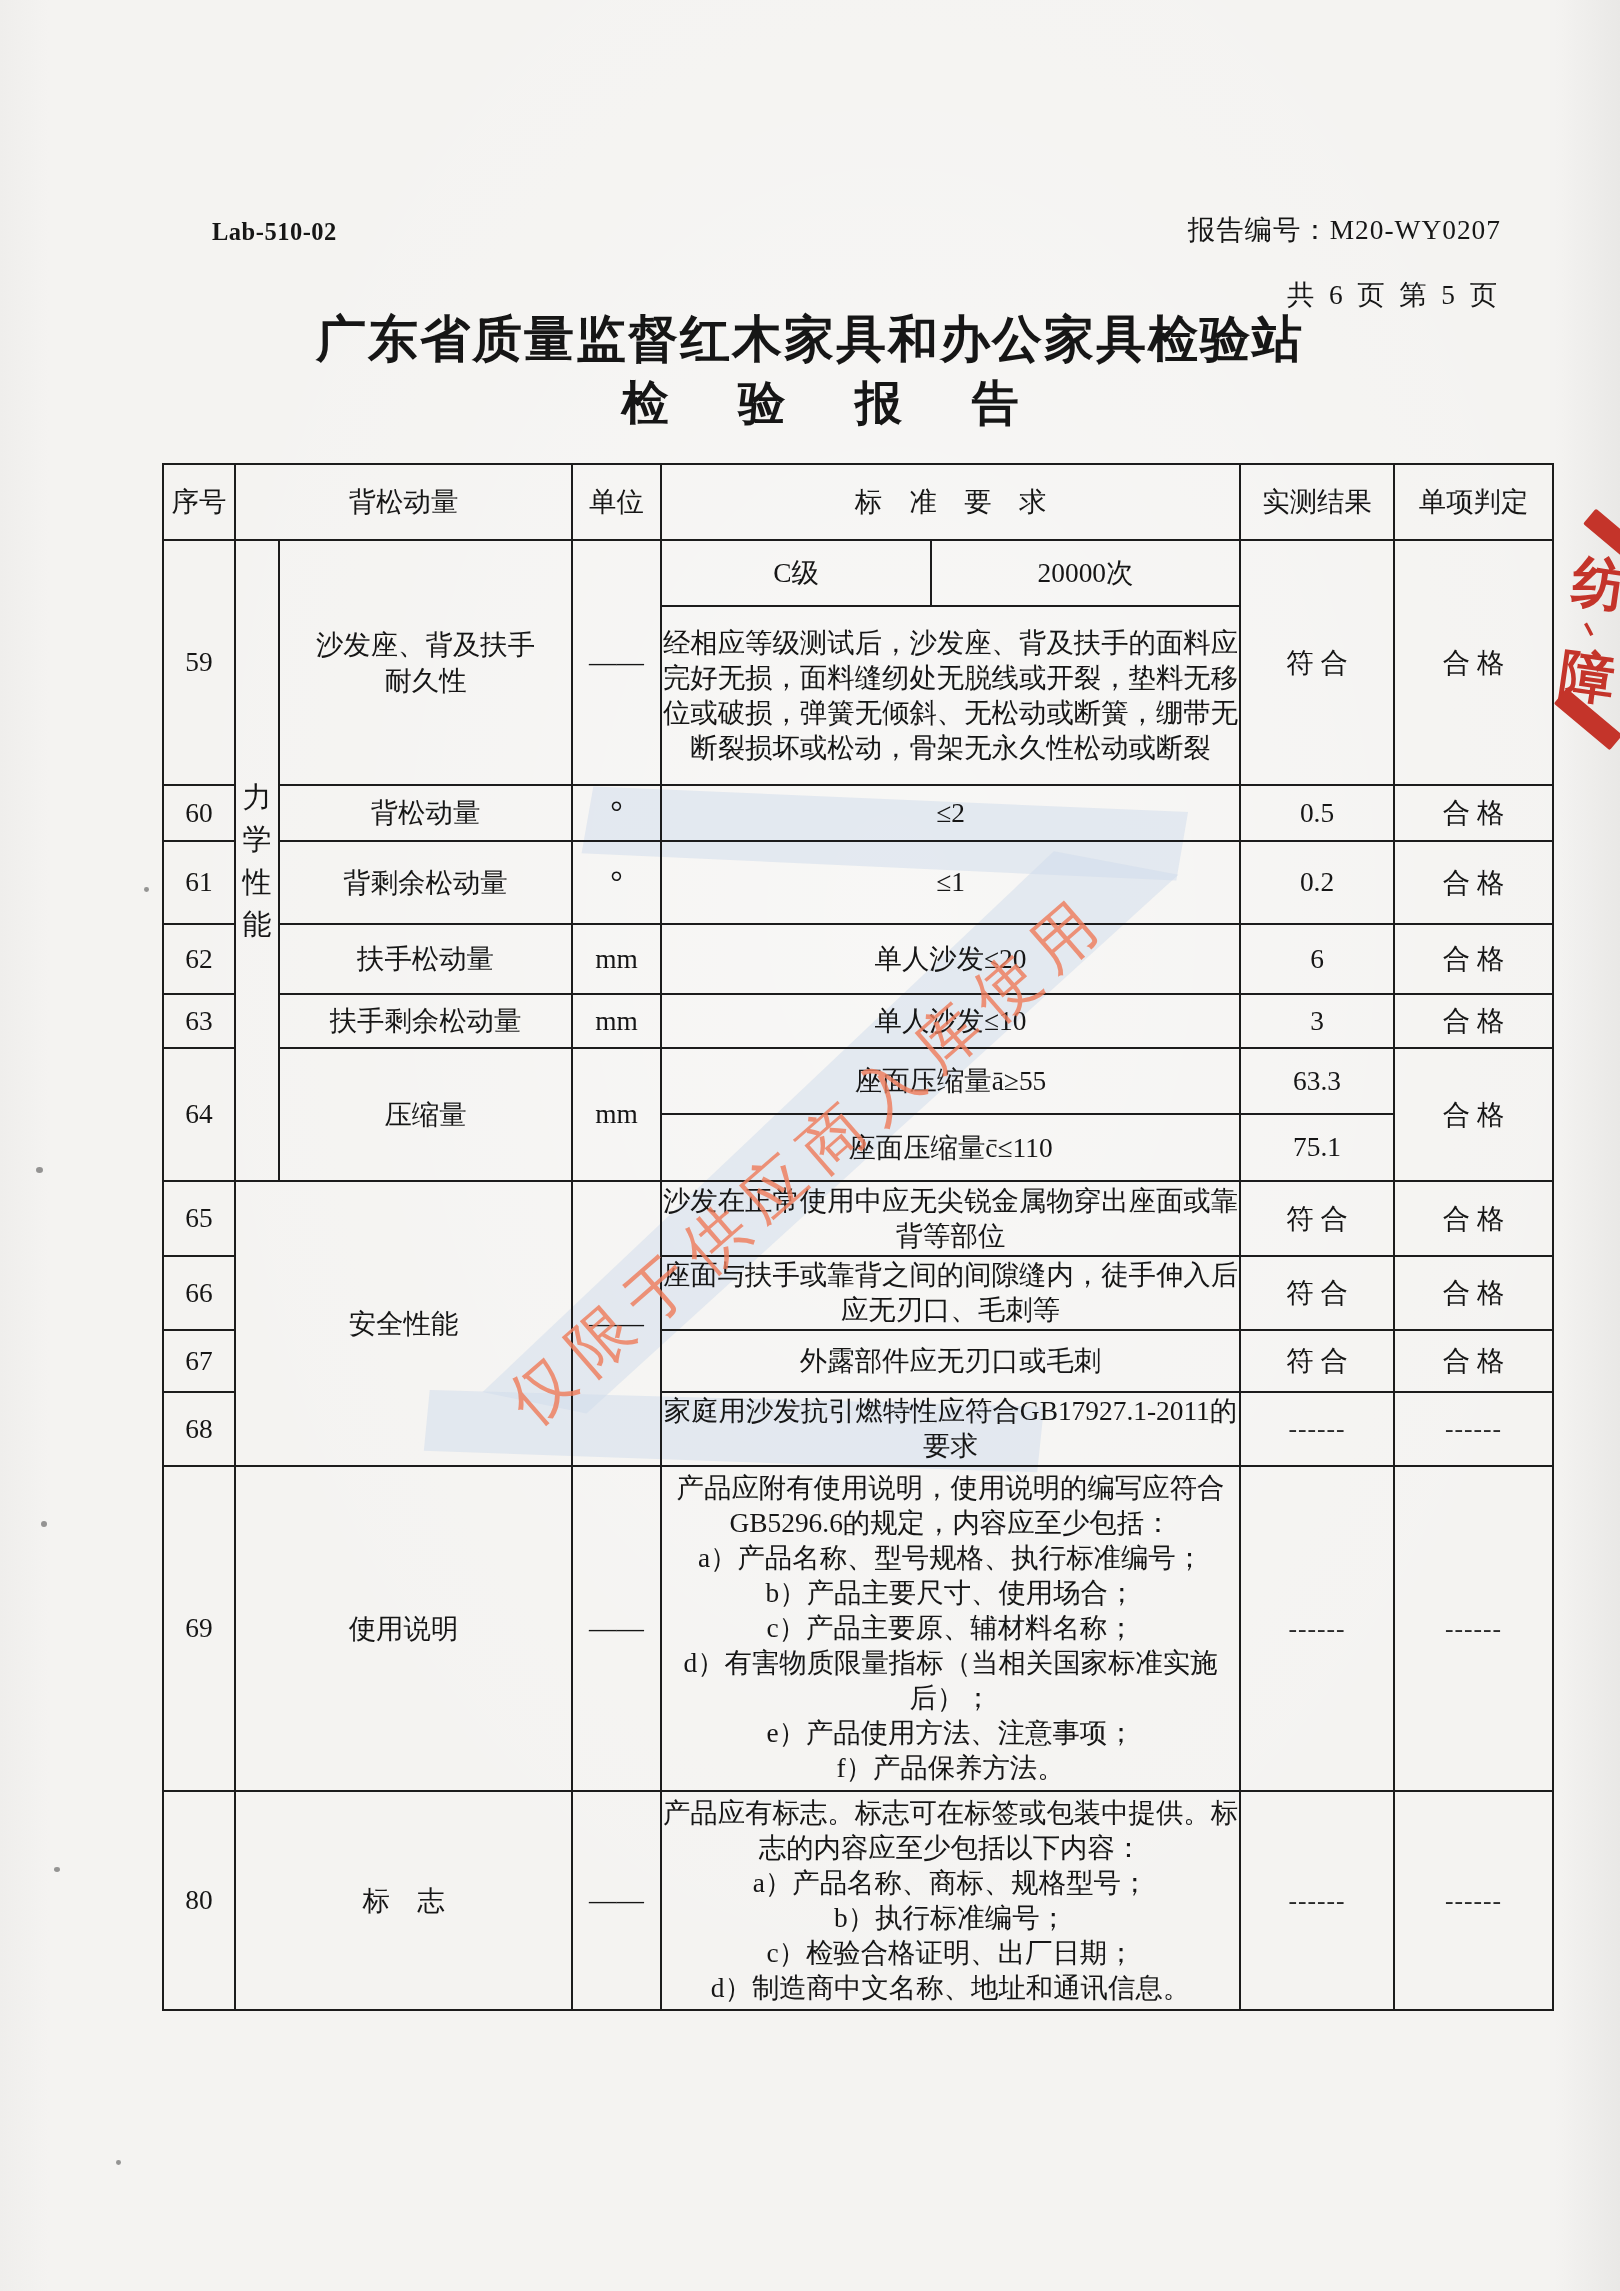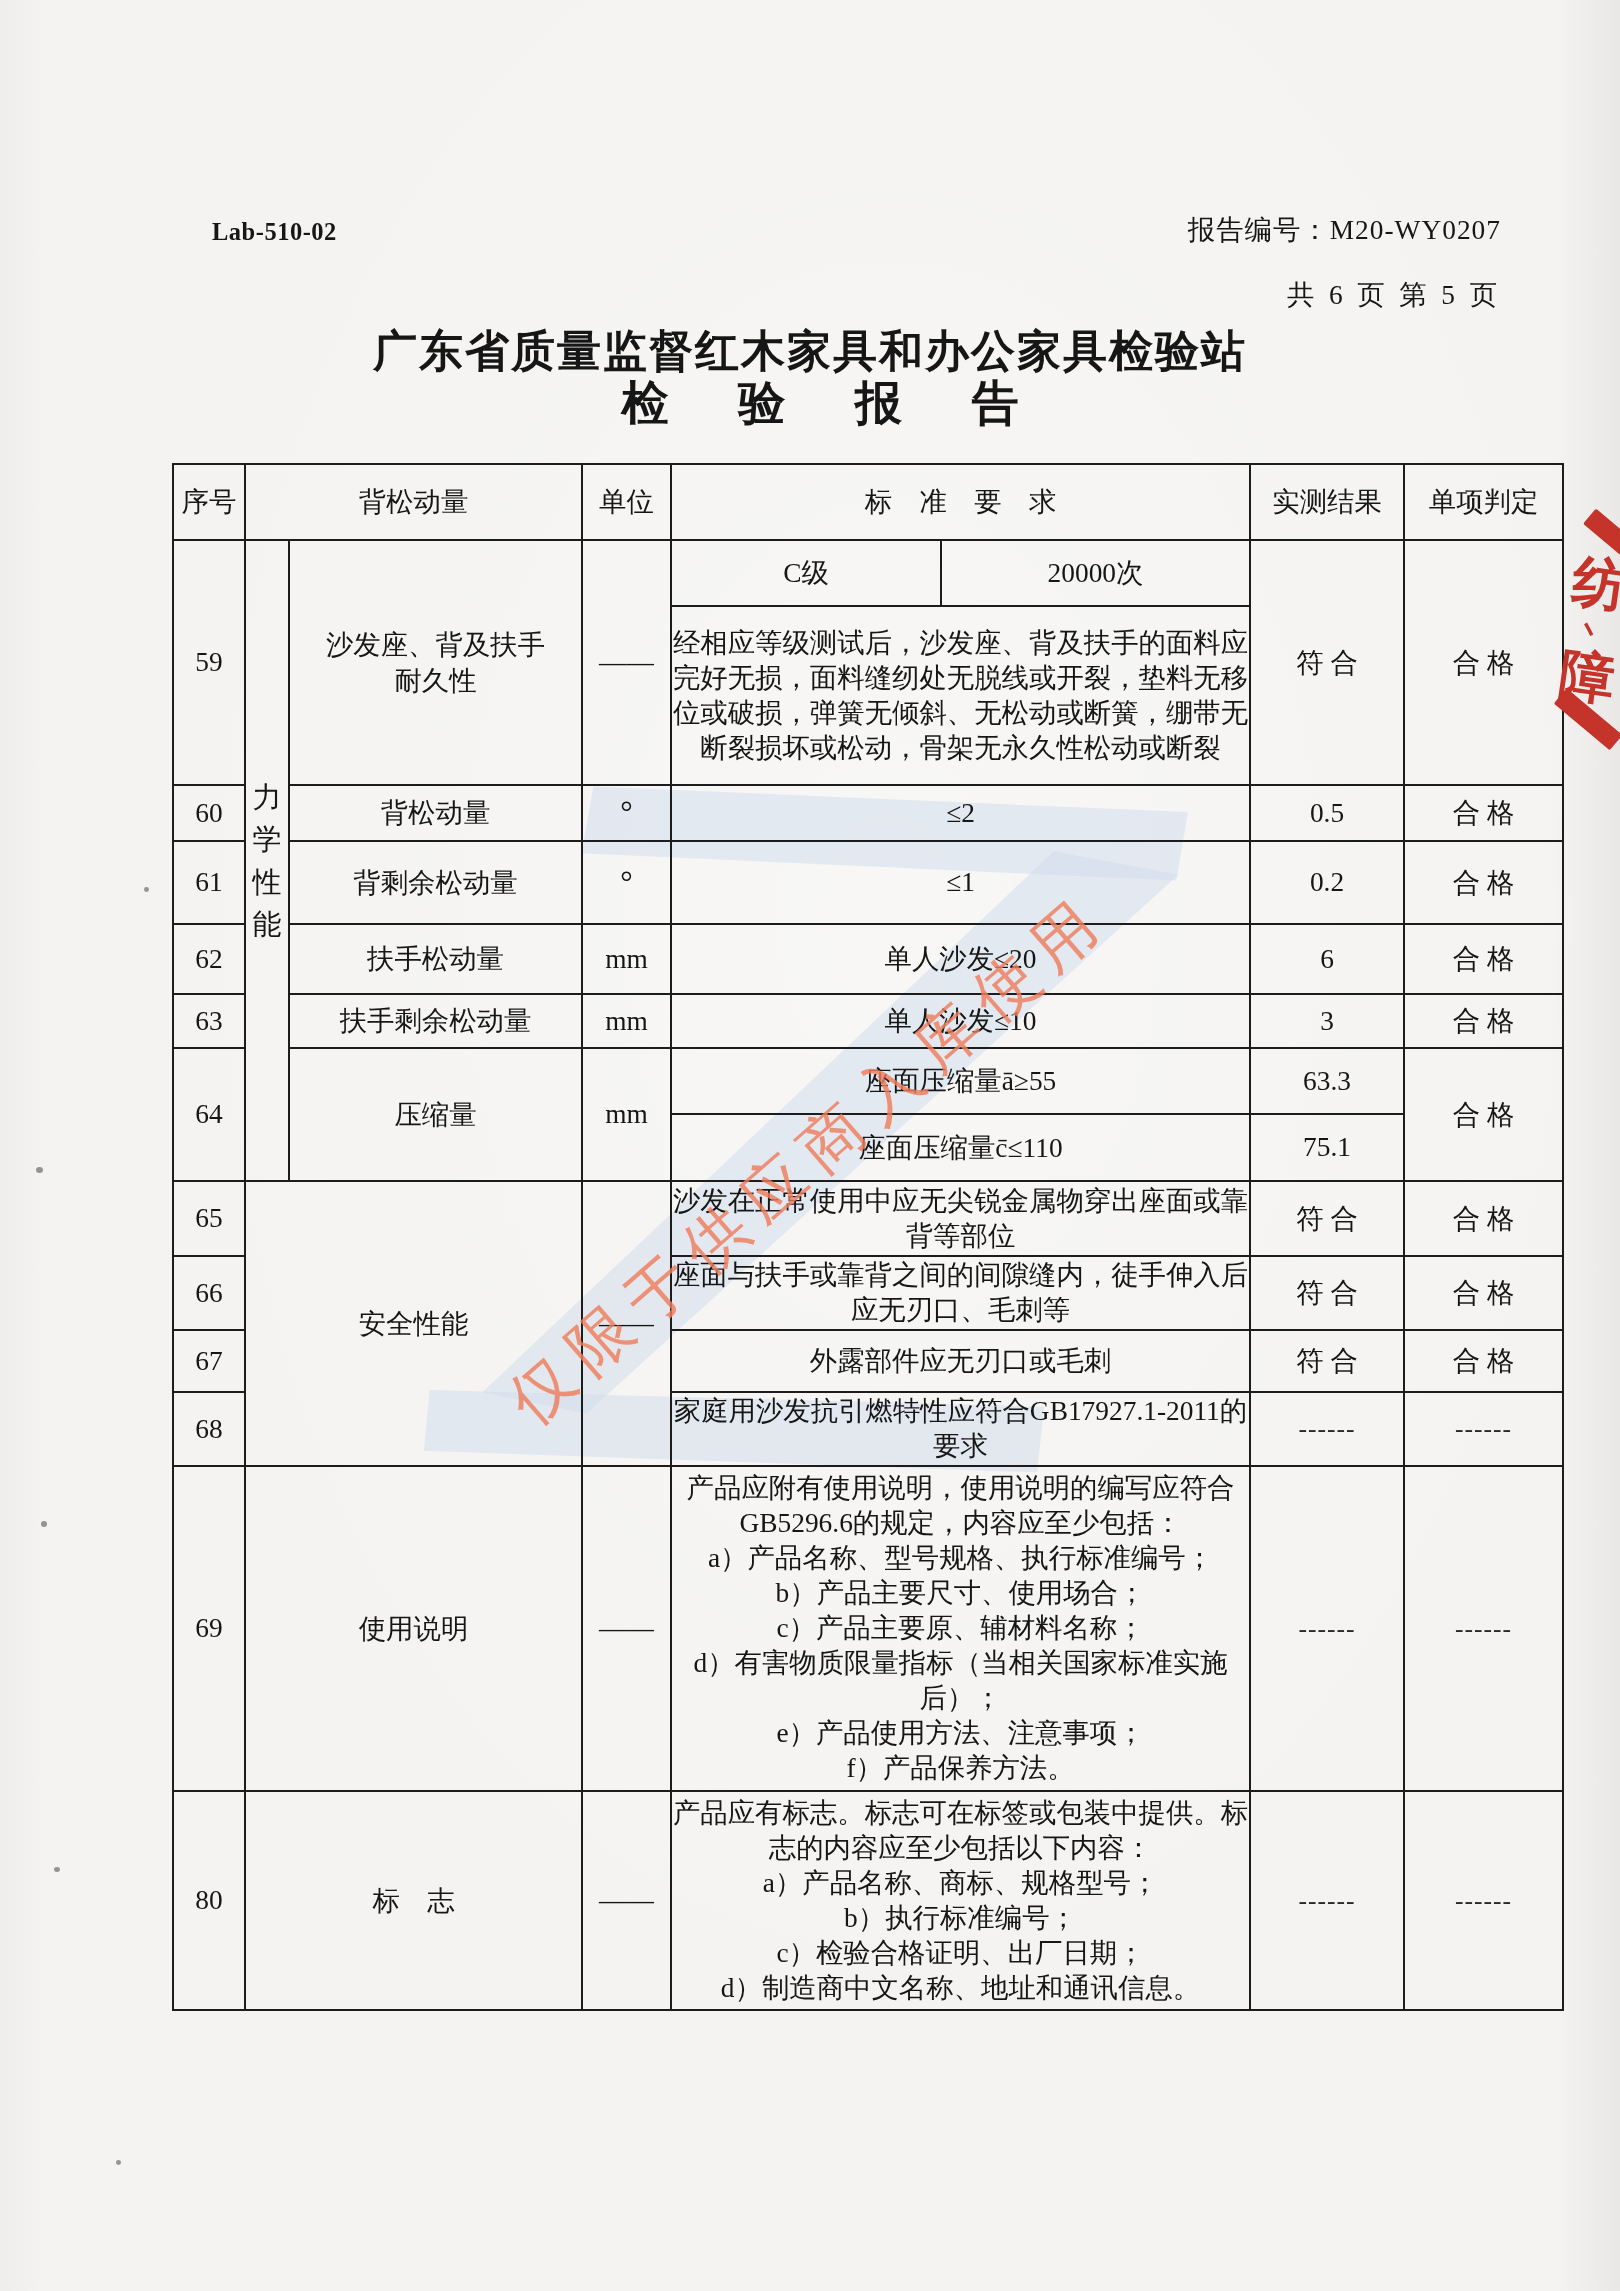--- a/index.html
+++ b/index.html
@@ -12,25 +12,25 @@
       linear-gradient(90deg,#efeeec 0,#f4f3f1 3%,#f4f3f1 96%,#e9e8e6 100%),
       #f3f2ef;
     overflow:hidden;
     font-family:"Liberation Serif","DejaVu Serif",serif;
     color:#161616;
   }
   
   .form-code{position:absolute;left:212px;top:218px;font-size:24.5px;font-weight:bold;letter-spacing:0.5px;}
   .report-no{position:absolute;right:119px;top:212px;font-size:27.4px;letter-spacing:1px;}
   .pagination{position:absolute;right:119px;top:277px;font-size:27.4px;letter-spacing:3.9px;}
-  .org-title{position:absolute;left:0;top:322px;width:100%;text-align:center;font-size:44px;font-weight:bold;letter-spacing:2px;}
+  .org-title{position:absolute;left:0;top:306px;width:100%;text-align:center;font-size:50px;font-weight:bold;letter-spacing:2px;}
   .doc-title{position:absolute;left:10px;top:372px;width:100%;text-align:center;font-size:47px;font-weight:bold;letter-spacing:29px;text-indent:29px;}
   
   table.report{
-    position:absolute;left:172px;top:463px;
+    position:absolute;left:162px;top:463px;
     width:1389px;
     border-collapse:collapse;
     table-layout:fixed;
     font-size:27.4px;
     background:transparent;
     z-index:3;
     padding-left:28px;
   }
   table.report td,table.report th{
     border:2px solid #1c1c1c;

